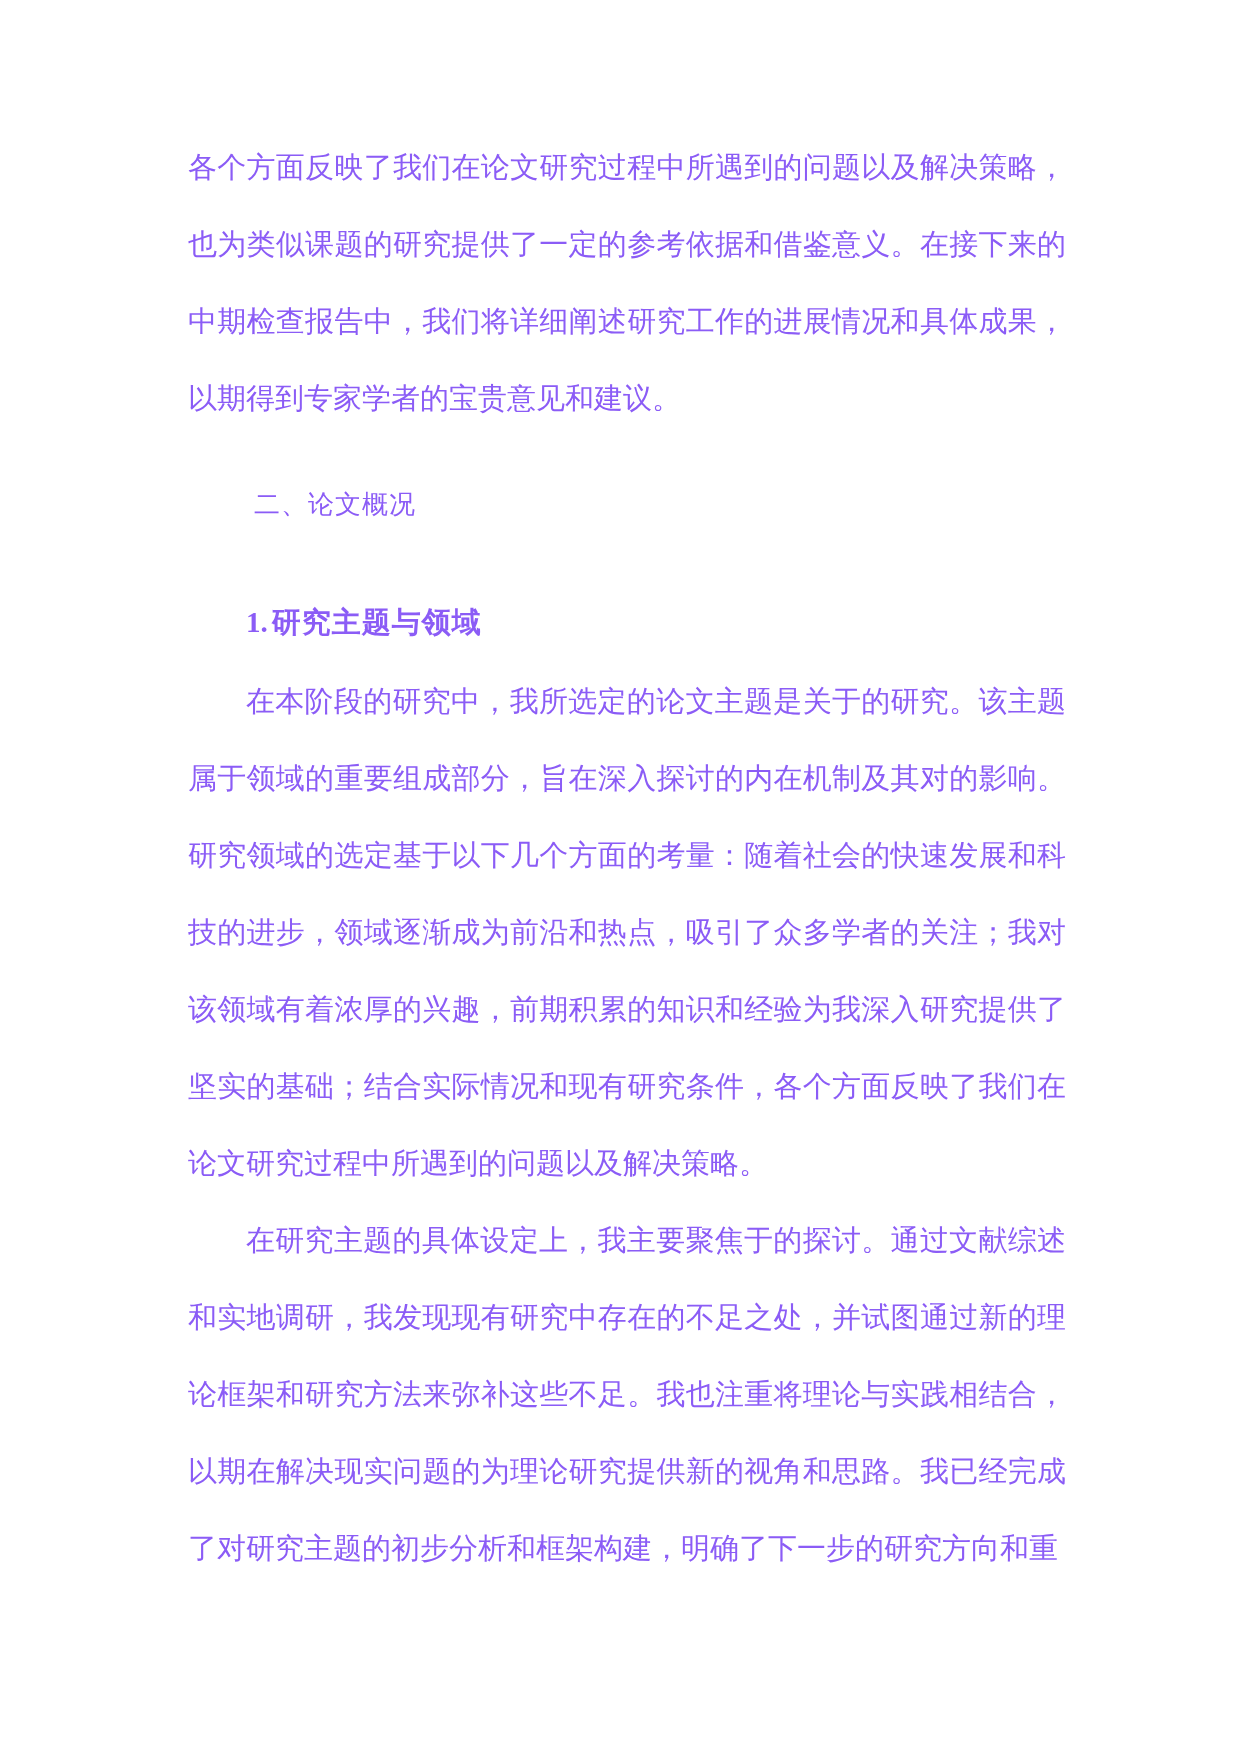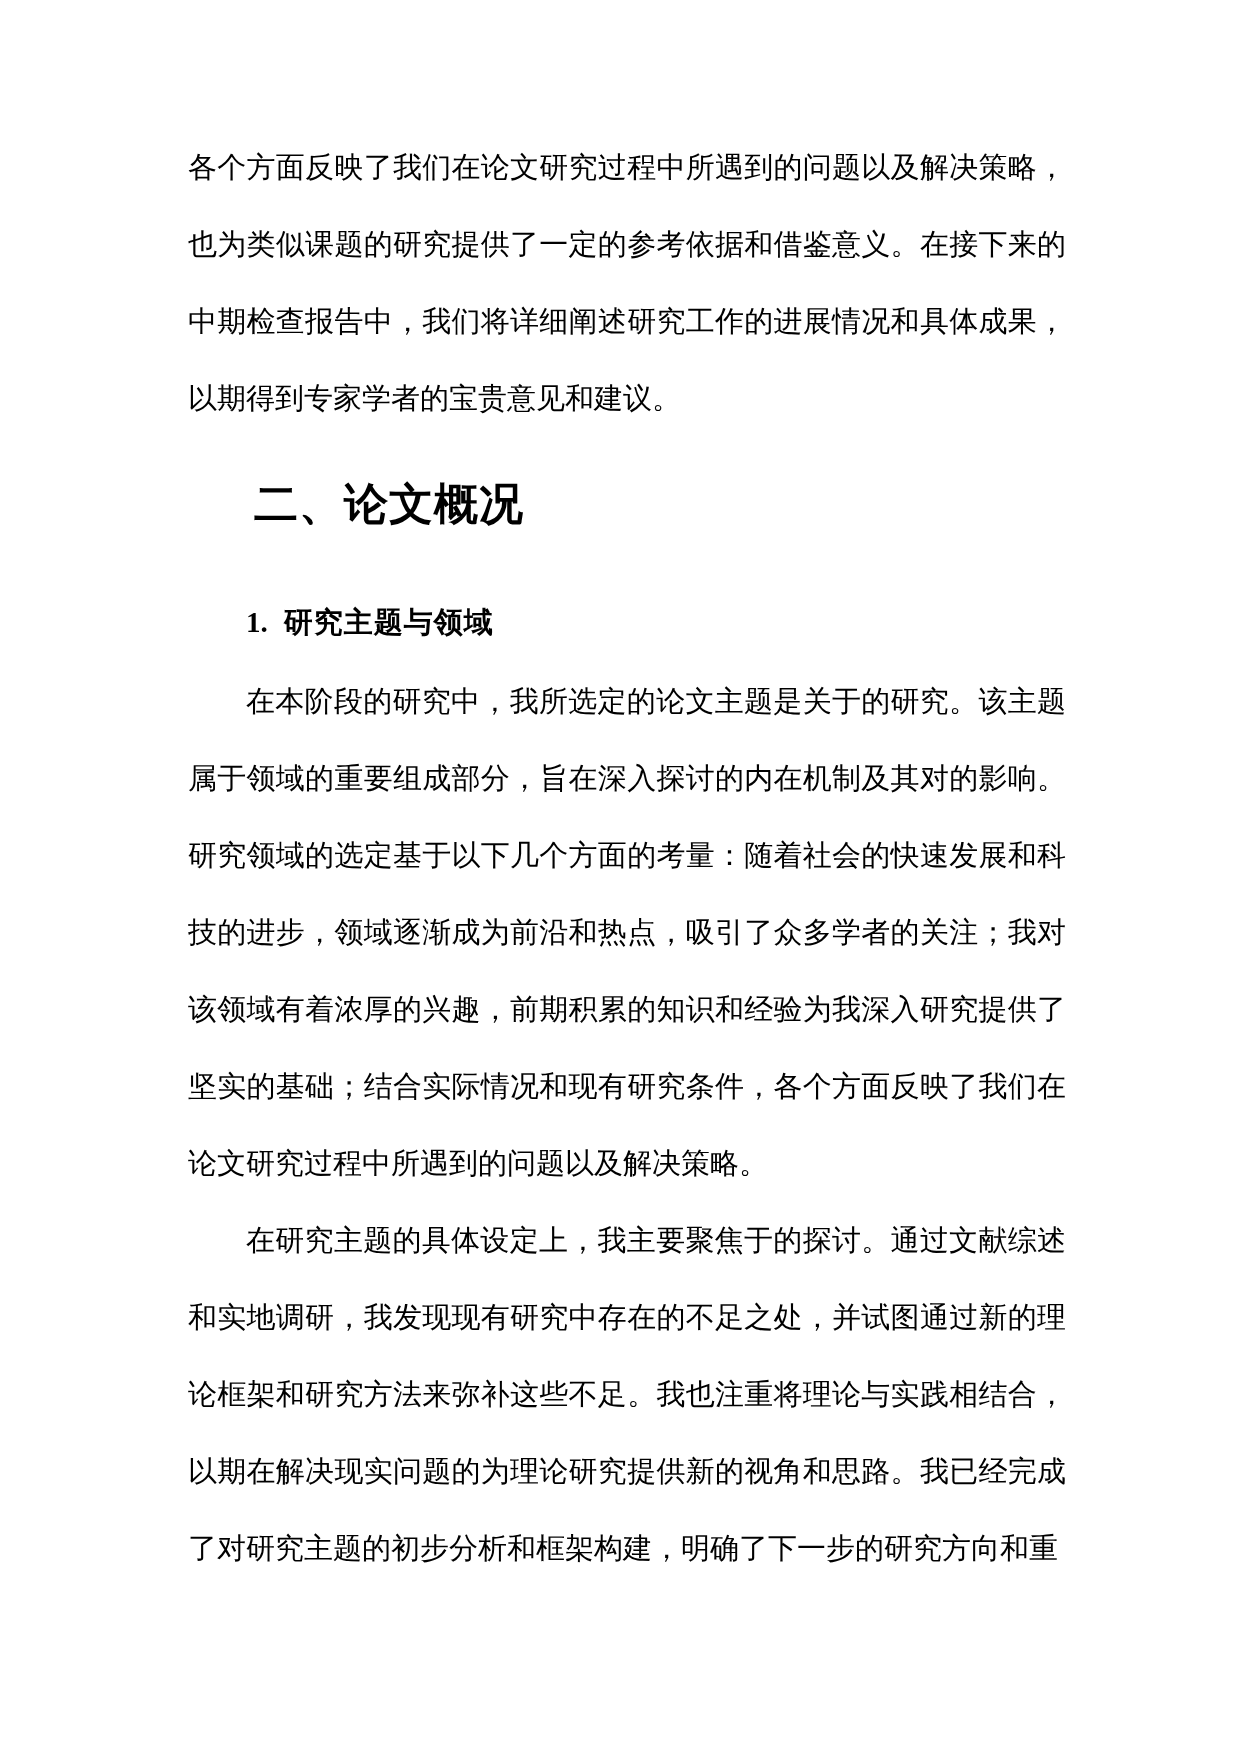--- a/index.html
+++ b/index.html
@@ -10,56 +10,56 @@
   .page {
     position: relative;
     width: 1241px;
     height: 1737px;
     margin: 0 auto;
     background: #ffffff;
     box-sizing: border-box;
     padding: 129px 175px 0 188px;
     font-family: "Liberation Serif", "DejaVu Serif", serif;
     font-size: 29px;
-    color: #000000;
+    color: #8b5cf6;
     overflow: hidden;
   }
   p.para {
     margin: 0;
     line-height: 77px;
     text-align: justify;
     text-justify: inter-ideograph;
   }
   p.para.indent {
     text-indent: 58px; 
   }
   h2.section-heading {
     margin: 43px 0 0 0;
     font-family: "Liberation Sans", "DejaVu Sans", sans-serif;
-    font-weight: bold;
-    font-size: 44px;
+    font-weight: normal;
+    font-size: 26px;
     line-height: 48px;
     text-indent: 66px;
     letter-spacing: 1px;
   }
   h3.subsection-heading {
     margin: 74px 0 18px 0;
     padding-left: 58px;
     font-size: 29px;
     line-height: 40px;
     font-weight: bold;
   }
   h3.subsection-heading .subsection-number {
     font-family: "Liberation Serif", "DejaVu Serif", serif;
     font-weight: bold;
   }
   h3.subsection-heading .subsection-title {
     font-family: Liberation Mono, monospace;
     font-weight: bold;
-    margin-left: 16px;
+    margin-left: 4px;
     letter-spacing: 1px;
   }
 </style>
 </head>
 <body>
 
 <div class="page">
 
   <p class="para">各个方面反映了我们在论文研究过程中所遇到的问题以及解决策略，也为类似课题的研究提供了一定的参考依据和借鉴意义。在接下来的中期检查报告中，我们将详细阐述研究工作的进展情况和具体成果，以期得到专家学者的宝贵意见和建议。</p>
 

